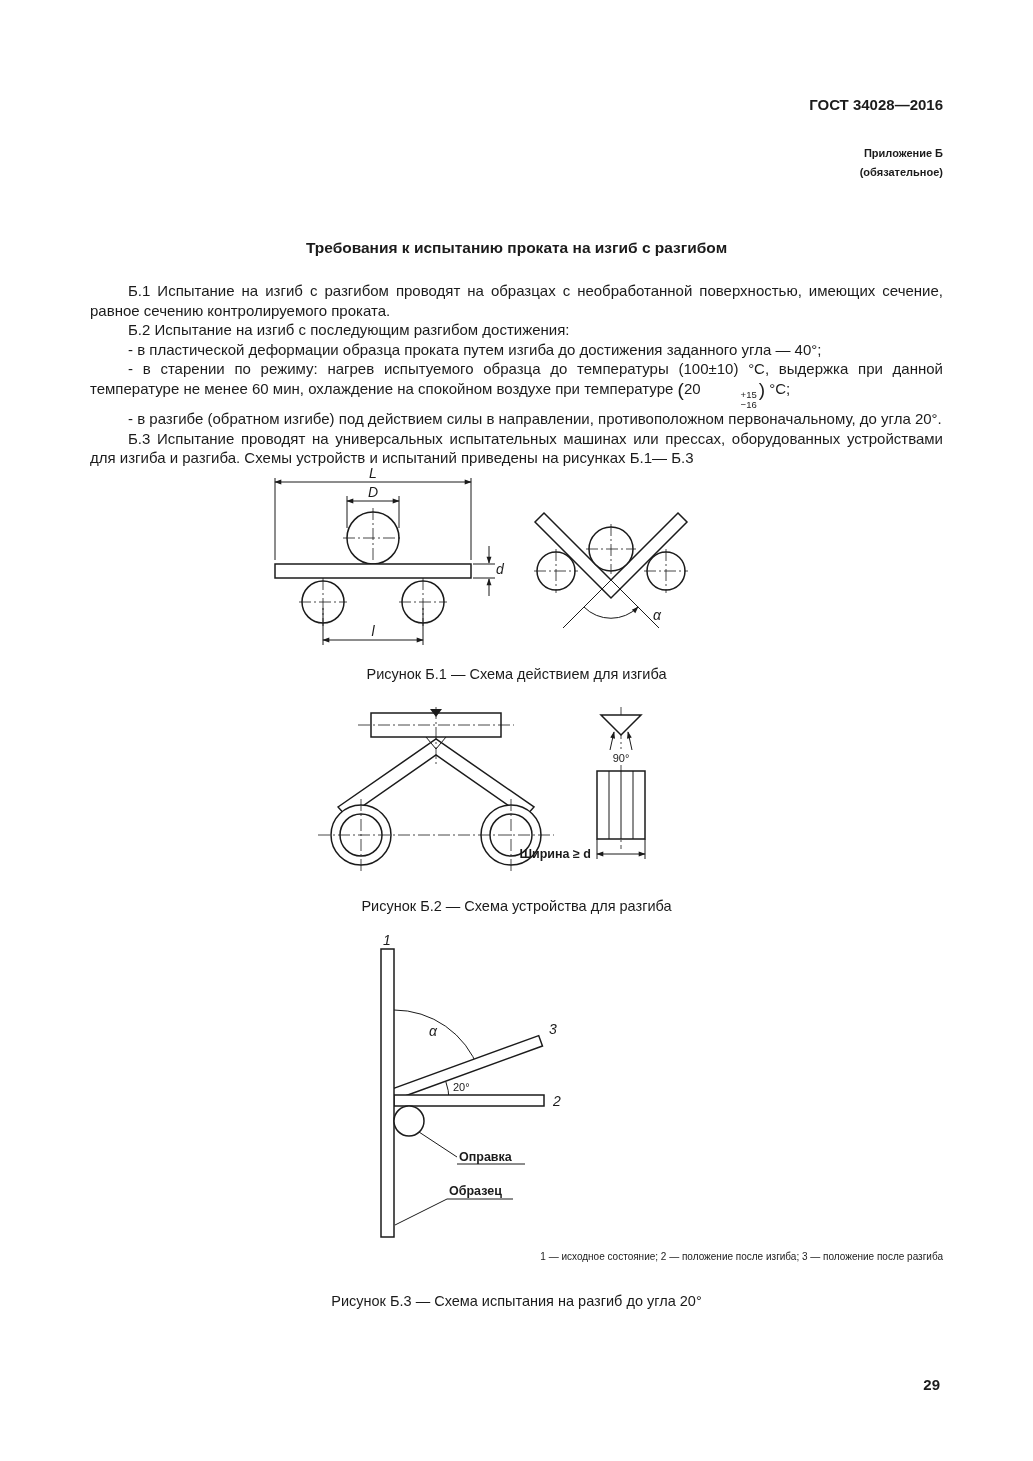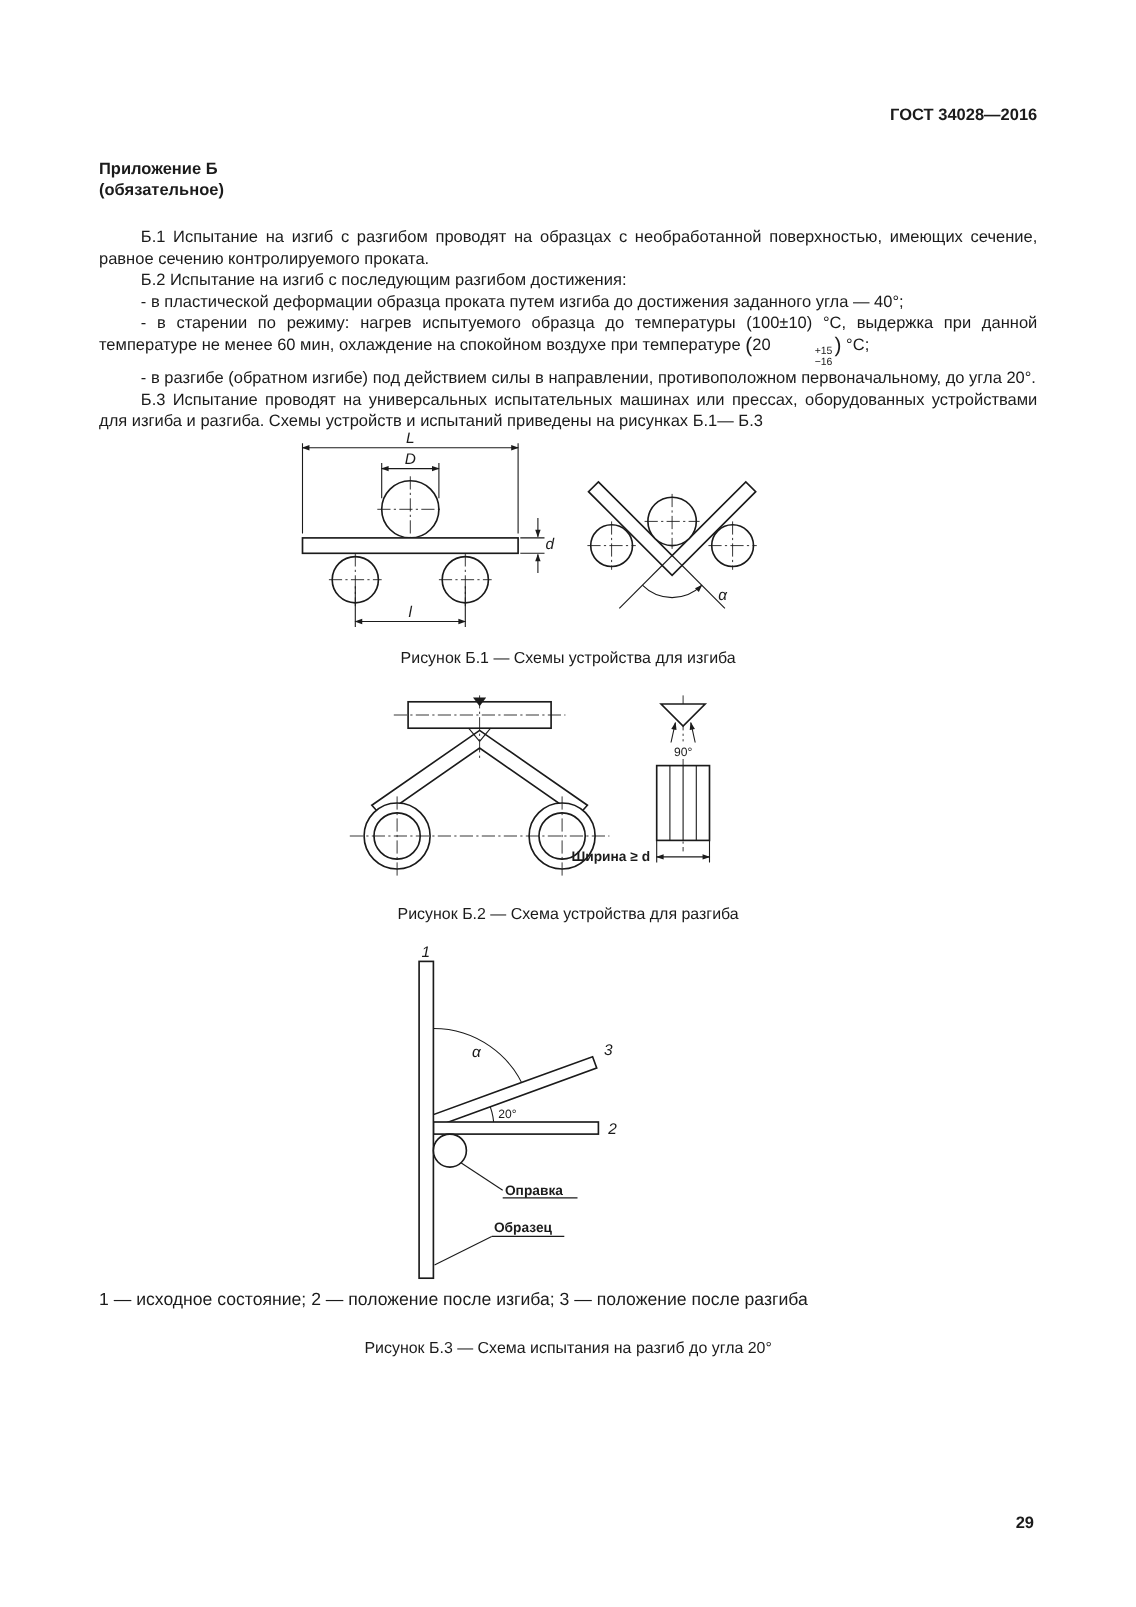--- a/index.html
+++ b/index.html
@@ -4,38 +4,38 @@
 <style>
   * { margin:0; padding:0; box-sizing:border-box; }
   html,body { background:#ffffff; }
   .page {
     position:relative; width:1003px; height:1461px; background:#ffffff;
     font-family:"Liberation Sans","DejaVu Sans",sans-serif; color:#1b1b1b;
     overflow:hidden; margin:0 auto;
   }
   .content { padding:96px 75px 0 75px; }
   .doc-number { text-align:right; font-weight:bold; font-size:15px; line-height:18px; }
-  .appendix { margin-top:30px; text-align:left; font-weight:bold; font-size:15px; line-height:19px; }
+  .appendix { margin-top:30px; text-align:right; font-weight:bold; font-size:11px; line-height:19px; }
   .heading { margin-top:56px; text-align:center; font-weight:bold; font-size:15.5px; line-height:19px; }
   .body-text { margin-top:24px; font-size:15px; line-height:19.6px; text-align:justify; }
   .para { text-indent:38px; }
   .bigparen { font-size:19px; vertical-align:-2px; }
   .tolstack { display:inline-flex; flex-direction:column; align-items:flex-start;
               vertical-align:-0.45em; font-size:9.5px; line-height:9.5px; margin:0 2px; }
   .figure { display:flex; justify-content:center; }
   .figure svg { position:relative; }
   .fig1 svg { left:-26px; }
   .fig2 svg { left:-31px; }
   .fig3 svg { left:-33px; }
   .caption { text-align:center; font-size:14.5px; line-height:18px; }
   .cap1 { margin-top:12px; }
   .fig2 { margin-top:24px; }
   .cap2 { margin-top:20px; }
   .fig3 { margin-top:18px; }
-  .legend { margin-top:6px; text-align:left; font-size:16px; line-height:16px; }
+  .legend { margin-top:6px; text-align:right; font-size:10px; line-height:16px; }
   .cap3 { margin-top:27px; }
   .pagenum { position:absolute; top:1376px; right:78px; font-size:15px; font-weight:600; }
 
   
   .ol { stroke:#1b1b1b; stroke-width:1.5; fill:none; }
   .of { stroke:#1b1b1b; stroke-width:1.5; fill:#ffffff; }
   .dl { stroke:#1b1b1b; stroke-width:1; fill:none; }
   .cl { stroke:#1b1b1b; stroke-width:0.8; fill:none; stroke-dasharray:12 3 2 3; }
   .tn { stroke:#1b1b1b; stroke-width:1; fill:none; }
   .lbl  { font:italic 14px "Liberation Sans",sans-serif; fill:#1b1b1b; }
@@ -48,20 +48,21 @@
 <div class="page">
   <div class="content">
 
     <div class="doc-number">ГОСТ 34028—2016</div>
 
     <div class="appendix">
       <div>Приложение Б</div>
       <div>(обязательное)</div>
     </div>
 
+    <div class="heading">Требования к испытанию проката на изгиб с разгибом</div>
 
     <div class="body-text">
       <p class="para">Б.1 Испытание на изгиб с разгибом проводят на образцах с необработанной поверхностью, имеющих сечение, равное сечению контролируемого проката.</p>
       <p class="para">Б.2 Испытание на изгиб с последующим разгибом достижения:</p>
       <p class="para">- в пластической деформации образца проката путем изгиба до достижения заданного угла — 40°;</p>
       <p class="para"><span>- в старении по режиму: нагрев испытуемого образца до температуры (100±10) °С, выдержка при данной температуре не менее 60 мин, охлаждение на спокойном воздухе при температуре </span><span class="bigparen">(</span><span>20</span><span class="tolstack">
             <span>+15</span>
             <span>−16</span>
           </span><span class="bigparen">)</span><span> °С;</span></p>
       <p class="para">- в разгибе (обратном изгибе) под действием силы в направлении, противоположном первоначальному, до угла 20°.</p>
@@ -131,21 +132,21 @@
           <line class="cl" x1="405" y1="81" x2="405" y2="125"></line>
         </g>
         <g>
           <line class="tn" x1="350" y1="112" x2="398" y2="160"></line>
           <line class="tn" x1="350" y1="112" x2="302" y2="160"></line>
           <path class="dl" d="M323,139 A38 38 0 0 0 377,139" marker-end="url(#a1)"></path>
           <text class="lbl" x="392" y="152">α</text>
         </g>
       </svg>
     </div>
-    <div class="caption cap1">Рисунок Б.1 — Схемы устройства для изгиба</div>
+    <div class="caption cap1">Рисунок Б.1 — Схема действием для изгиба</div>
 
     <div class="figure fig2">
       <svg width="420" height="170" viewBox="0 0 420 170">
         <defs>
           <marker id="a2" viewBox="0 0 10 10" refX="9" refY="5" markerWidth="9" markerHeight="7" orient="auto-start-reverse">
             <path d="M0,1.5 L10,5 L0,8.5 Z" fill="#1b1b1b"></path>
           </marker>
         </defs>
 
         <path class="of" d="M62,100 L160,32 L258,100 L249,110 L160,48 L71,110 Z"></path>

